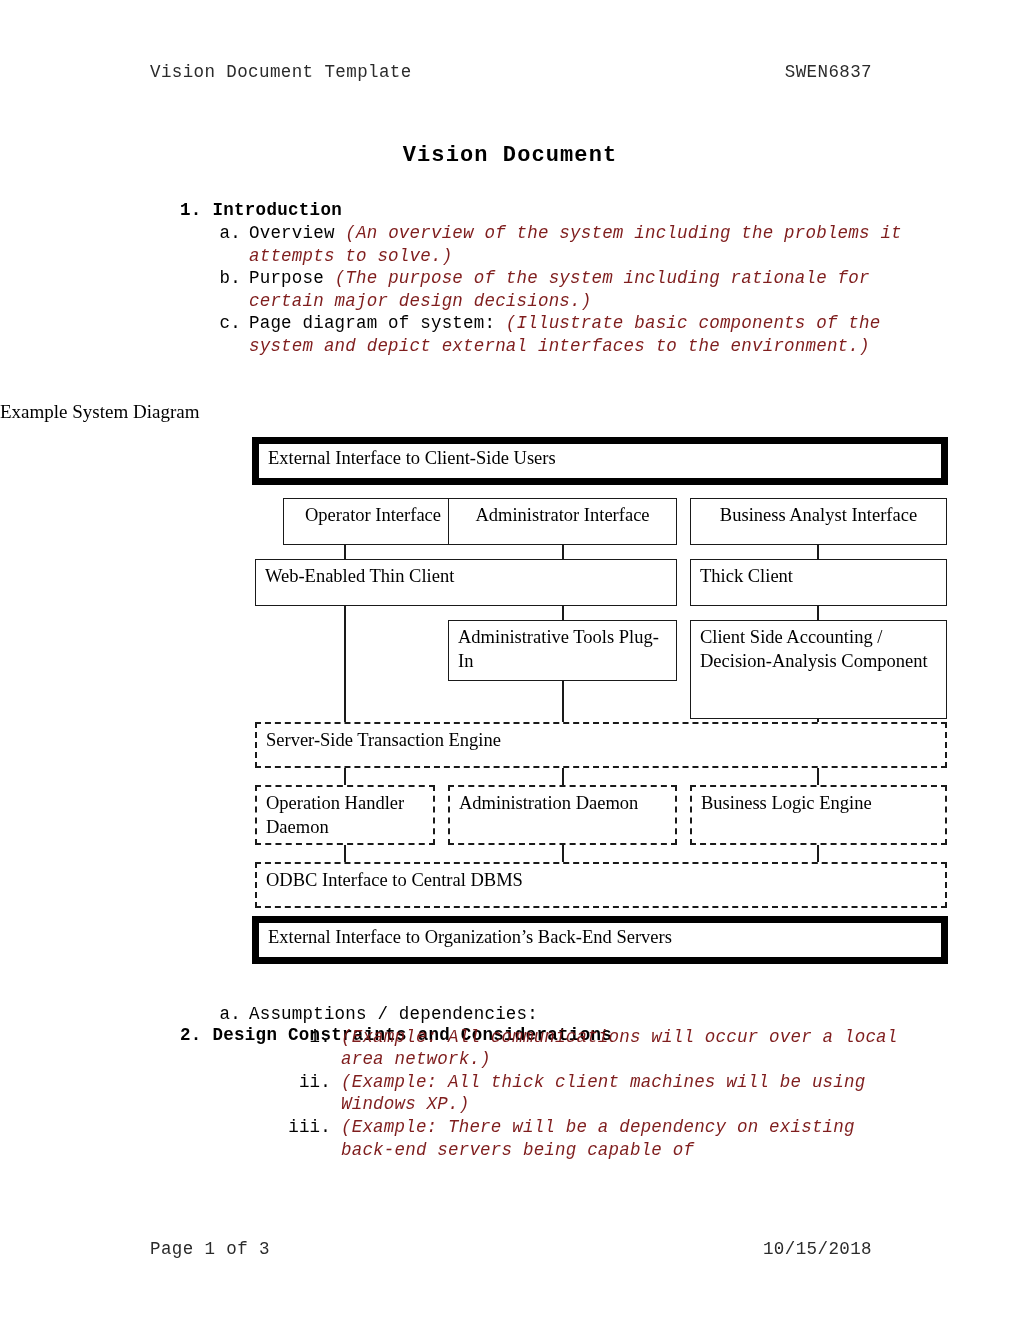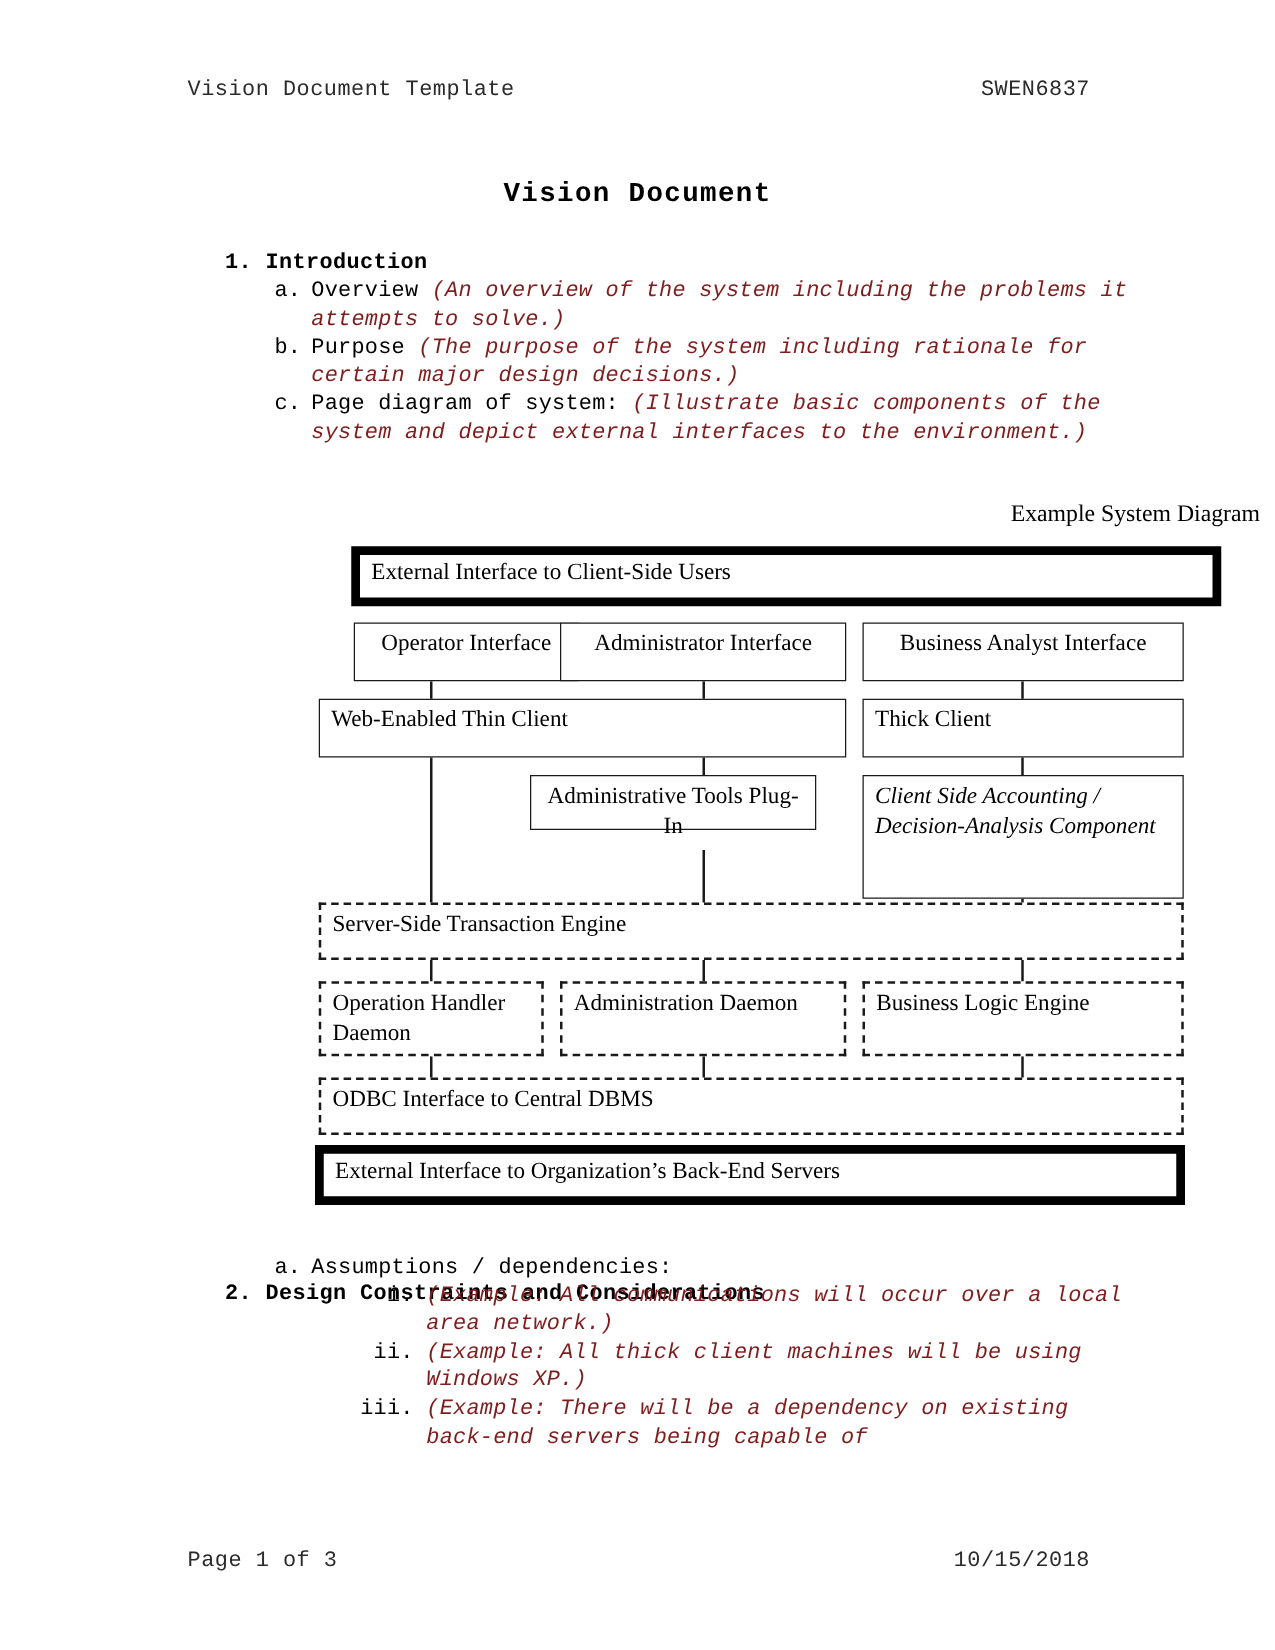--- a/index.html
+++ b/index.html
@@ -91,21 +91,21 @@
 
   .roman-list {
     margin-left: 54px;
   }
 
   
   .fig-caption {
     position: absolute;
     left: 0; top: 401px;
     width: 1008px;
-    text-align: right;
+    text-align: left;
     font-family: "Liberation Serif", "DejaVu Serif", serif;
     font-size: 19px;
   }
 
   .diagram {
     position: absolute;
     left: 0; top: 0;
     width: 1020px;
     height: 1320px;
     font-family: "Liberation Serif", "DejaVu Serif", serif;
@@ -187,46 +187,46 @@
     <div class="connector" style="left:817px; top:710px; height:13px;"></div>
 
     <div class="connector" style="left:344px; top:768px; height:18px;"></div>
     <div class="connector" style="left:562px; top:768px; height:18px;"></div>
     <div class="connector" style="left:817px; top:768px; height:18px;"></div>
 
     <div class="connector" style="left:344px; top:845px; height:18px;"></div>
     <div class="connector" style="left:562px; top:845px; height:18px;"></div>
     <div class="connector" style="left:817px; top:845px; height:18px;"></div>
 
-    <div class="node thick z-top" style="left:252px; top:437px; width:696px; height:48px;margin-left:29px;">
+    <div class="node thick z-top" style="left:252px; top:437px; width:696px; height:48px;">
       <span>External Interface to Client-Side Users</span>
     </div>
 
     <div class="node thin center z-top" style="left:255px; top:498px; width:180px; height:47px;margin-left:28px;">
       <span>Operator Interface</span>
     </div>
     <div class="node thin center z-top" style="left:448px; top:498px; width:229px; height:47px;">
       <span>Administrator Interface</span>
     </div>
     <div class="node thin center z-top" style="left:690px; top:498px; width:257px; height:47px;">
       <span>Business Analyst Interface</span>
     </div>
 
     <div class="node thin z-top" style="left:255px; top:559px; width:422px; height:47px;">
       <span>Web-Enabled Thin Client</span>
     </div>
     <div class="node thin z-top" style="left:690px; top:559px; width:257px; height:47px;">
       <span>Thick Client</span>
     </div>
 
-    <div class="node thin z-top" style="left:424px; top:620px; width:229px; height:44px;text-align:center;">
+    <div class="node thin z-top" style="left:448px; top:620px; width:229px; height:61px;">
       <span>Administrative Tools</span>
       <span>Plug-In</span>
     </div>
-    <div class="node thin z-top" style="left:690px; top:620px; width:257px; height:99px;font-style:italic;">
+    <div class="node thin z-top" style="left:690px; top:620px; width:257px; height:99px;">
       <span>Client Side Accounting /</span>
       <span>Decision-Analysis</span>
       <span>Component</span>
     </div>
 
     <div class="node dashed z-top" style="left:255px; top:722px; width:692px; height:46px;">
       <span>Server-Side Transaction Engine</span>
     </div>
 
     <div class="node dashed z-top" style="left:255px; top:785px; width:180px; height:60px;">

